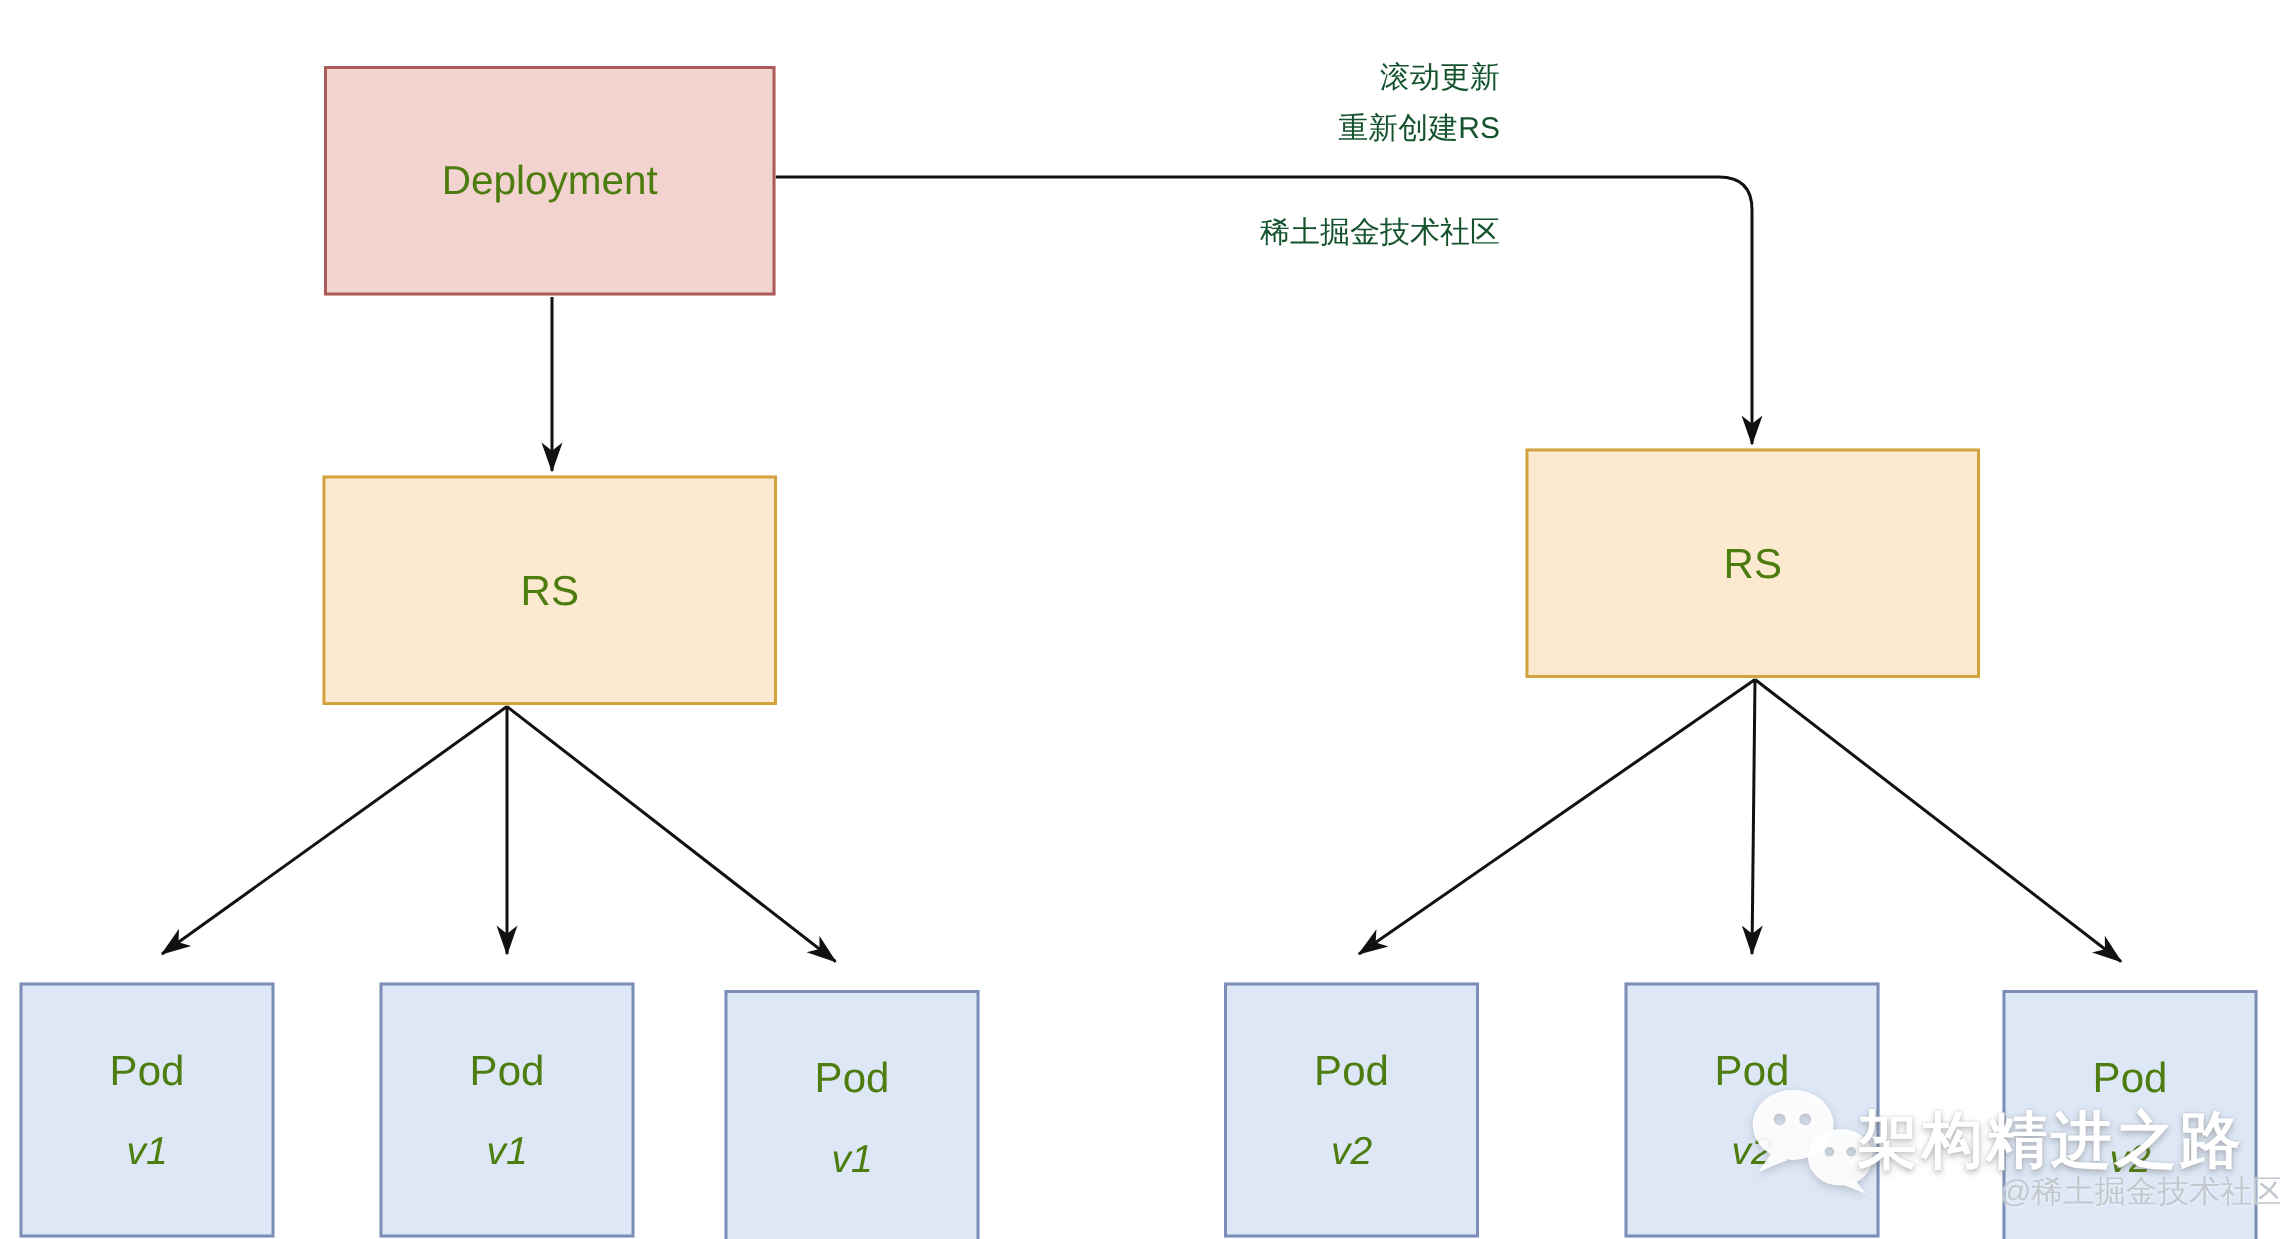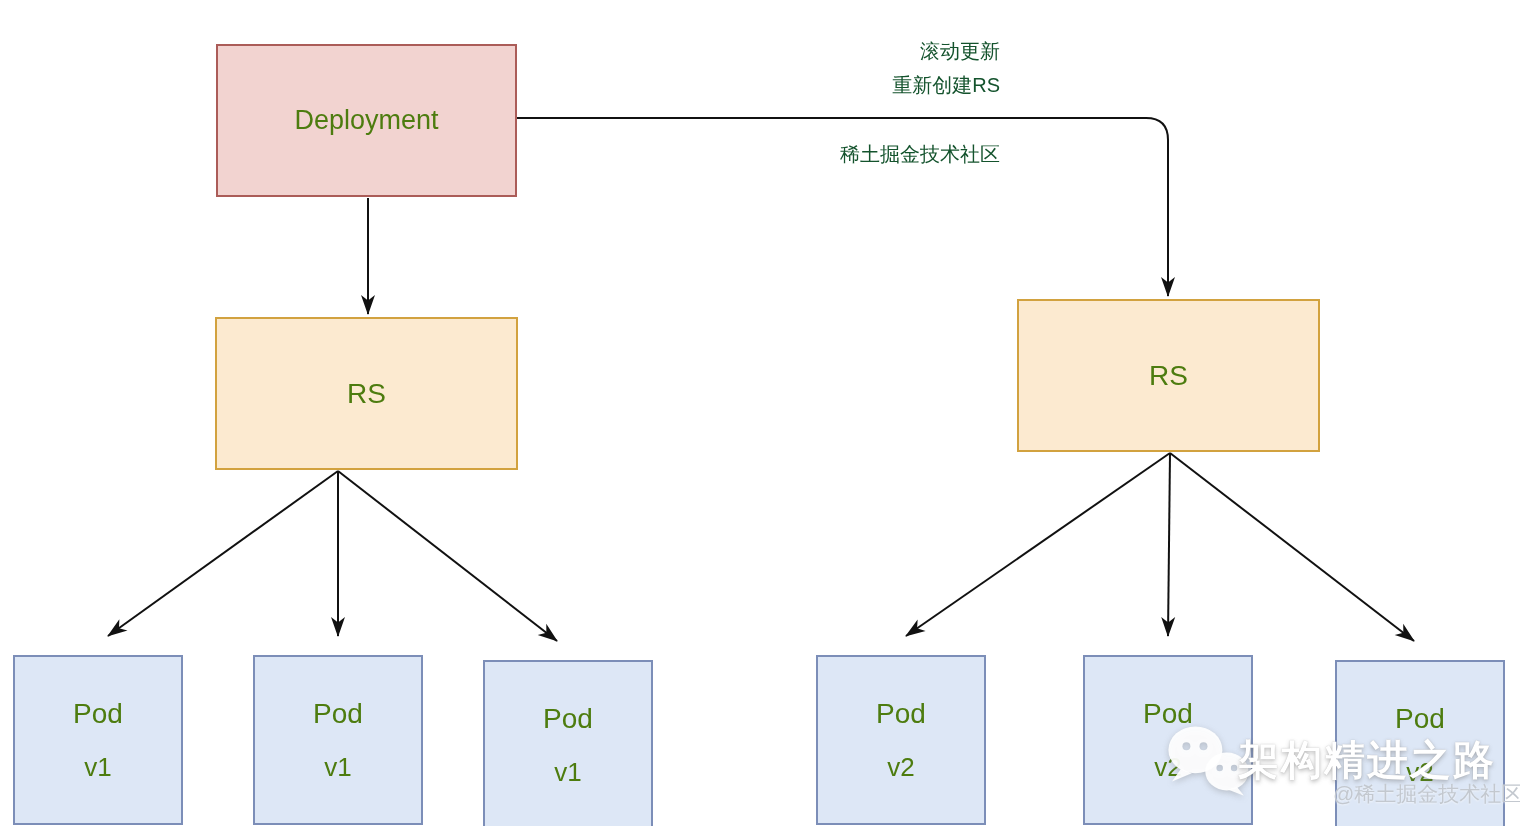--- a/index.html
+++ b/index.html
@@ -39,21 +39,21 @@
   .node-rs-right { left: 1017px; top: 299px; }
   .node-pod {
     width: 170px; height: 170px;
     background: var(--pod_fill);
     border: 2px solid var(--pod_border);
     flex-direction: column;
     gap: 22px;
     font-size: 28px;
     margin-top: 15px;
   }
-  .pod-version { font-size: 26px; }
+  .pod-version { font-size: 26px; font-style: italic; }
   .annotation {
     position: absolute;
     left: 640px;
     width: 360px;
     text-align: right;
     color: #14532d;
     font-size: 20px;
     font-weight: 500;
     white-space: nowrap;
   }

